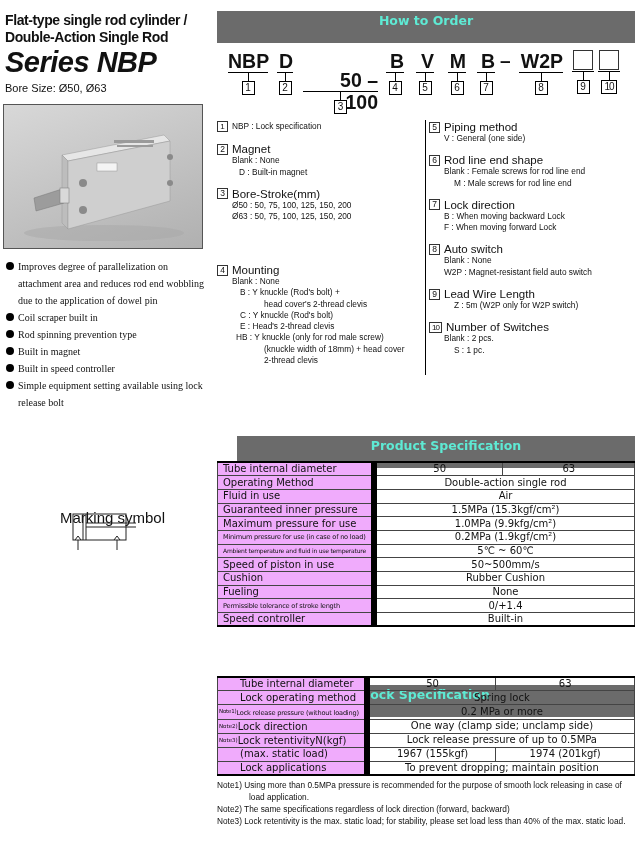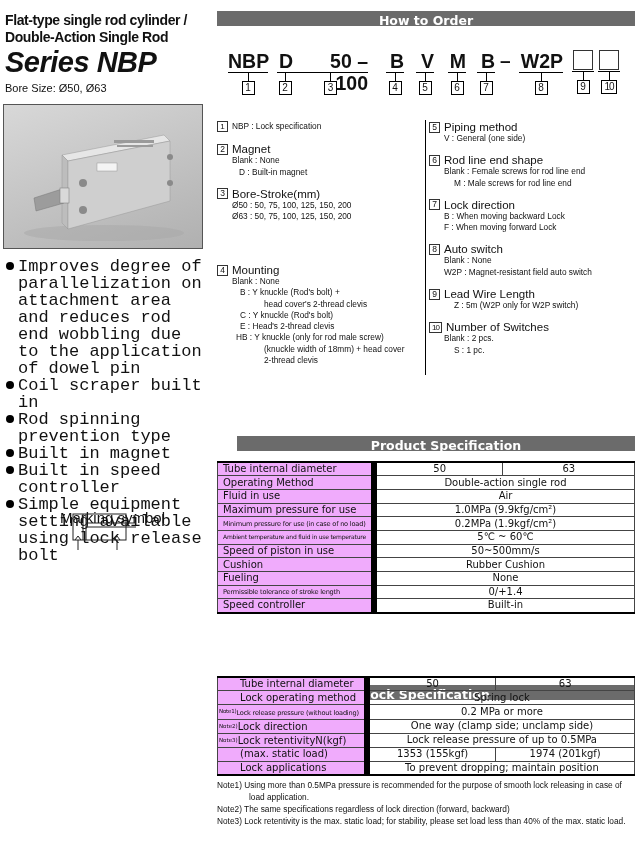--- a/index.html
+++ b/index.html
@@ -2,28 +2,28 @@
 <html><head>
 <meta charset="utf-8">
 <style>
   * { box-sizing: border-box; margin: 0; padding: 0; }
   html, body { width: 635px; height: 851px; background: #fff; overflow: hidden; }
   body { font-family: "DejaVu Sans", sans-serif; color: #111; position: relative; }
   .subtitle { position: absolute; left: 5px; top: 12px; font-family: "Liberation Sans", sans-serif; font-weight: bold; font-size: 14px; line-height: 17px; letter-spacing: -0.4px; width: 205px; }
   .series { position: absolute; left: 5px; top: 46px; font-family: "Liberation Sans", sans-serif; font-weight: bold; font-style: italic; font-size: 29px; letter-spacing: -0.5px; }
   .bore { position: absolute; left: 5px; top: 82px; font-size: 11px; font-family: "Liberation Sans", sans-serif; }
   .photo { position: absolute; left: 3px; top: 104px; width: 200px; height: 145px; border: 1px solid #555; background: linear-gradient(160deg, #d8d8d8 0%, #c2c2c2 55%, #b0b0b0 100%); overflow: hidden; }
-  .features { position: absolute; left: 5px; top: 258px; width: 205px; list-style: none; font-size: 17px; line-height: 17px; font-family: Liberation Mono, monospace; }
+  .features { position: absolute; left: 5px; top: 258px; width: 205px; list-style: none; font-size: 10px; line-height: 17px; font-family: Liberation Serif, serif; }
   .features li { position: relative; padding-left: 13px; }
   .features li::before { content: ""; position: absolute; left: 1px; top: 4px; width: 8px; height: 8px; border-radius: 50%; background: #000; }
   .marking-label { position: absolute; left: 60px; top: 509px; font-size: 15px; font-family: "Liberation Sans", sans-serif; }
   .marking { position: absolute; left: 70px; top: 508px; }
 
   
-  .sec-header { position: absolute; left: 217px; width: 418px; height: 15px; background: #6b6b6b; color: #ffffff; font-weight: bold; font-size: 12.5px; text-align: center; line-height: 20px; font-family: "DejaVu Sans", sans-serif; }
+  .sec-header { position: absolute; left: 217px; width: 418px; height: 32px; background: #6b6b6b; color: #5eead4; font-weight: bold; font-size: 12.5px; text-align: center; line-height: 20px; font-family: "DejaVu Sans", sans-serif; }
 
   
   .code { position: absolute; top: 50px; left: 0; height: 52px; width: 635px; }
   .code-seg { position: absolute; top: 0; font-family: "Liberation Sans", sans-serif; font-weight: bold; font-size: 19.5px; text-align: center; }
   .code-seg .txt { display: block; height: 22px; line-height: 22px; text-align: right; }
   .code-seg .ul { display: block; height: 1px; background: #000; margin-top: 0px; }
   .code-seg .stem { display: block; width: 1px; height: 8px; background: #000; margin: 0 auto; }
   .code-seg .num { display: block; width: 13px; height: 14px; border: 1px solid #000; font-size: 10px; font-weight: normal; line-height: 12px; margin: 0 auto; }
   .code-dash { position: absolute; top: 0; font-family: "Liberation Sans", sans-serif; font-weight: bold; font-size: 19px; line-height: 22px; }
   .code-box { display: block; width: 20px; height: 20px; border: 1px solid #333; margin: 0 auto 1px auto; }
@@ -110,21 +110,21 @@
       <span class="ul"></span>
       <span class="stem"></span>
     <span class="num">1</span>
   </div>
   <div class="code-seg" style="left:277px; width:16px;">
     <span class="txt">D</span>
       <span class="ul"></span>
       <span class="stem"></span>
     <span class="num">2</span>
   </div>
-  <div class="code-seg" style="left:293px; width:75px;">
+  <div class="code-seg" style="left:303px; width:75px;margin-top:19px;">
     <span class="txt">50 – 100</span>
       <span class="ul"></span>
       <span class="stem"></span>
     <span class="num">3</span>
   </div>
   <div class="code-seg" style="left:386px; width:18px;">
     <span class="txt">B</span>
       <span class="ul"></span>
       <span class="stem"></span>
     <span class="num">4</span>
@@ -269,20 +269,24 @@
   </tr>
   <tr>
     <td class="lbl">Operating Method</td>
     <td class="val" colspan="2">Double-action single rod</td>
   </tr>
   <tr>
     <td class="lbl">Fluid in use</td>
     <td class="val" colspan="2">Air</td>
   </tr>
   <tr>
+    <td class="lbl">Guaranteed inner pressure</td>
+    <td class="val" colspan="2">1.5MPa (15.3kgf/cm²)</td>
+  </tr>
+  <tr>
     <td class="lbl">Maximum pressure for use</td>
     <td class="val" colspan="2">1.0MPa (9.9kfg/cm²)</td>
   </tr>
   <tr>
     <td class="lbl small">Minimum pressure for use (in case of no load)</td>
     <td class="val" colspan="2">0.2MPa (1.9kgf/cm²)</td>
   </tr>
   <tr>
     <td class="lbl small" style="font-size:6px;">Ambient temperature and fluid in use temperature</td>
     <td class="val" colspan="2">5℃ ~ 60℃</td>
@@ -329,21 +333,21 @@
   <tr>
     <td class="lbl noted"><span class="note-tag">Note2)</span><span>Lock direction</span></td>
     <td class="val" colspan="2">One way (clamp side; unclamp side)</td>
   </tr>
   <tr>
     <td class="lbl noted"><span class="note-tag">Note3)</span><span>Lock retentivityN(kgf)</span></td>
     <td class="val" colspan="2">Lock release pressure of up to 0.5MPa</td>
   </tr>
   <tr>
     <td class="lbl">(max. static load)</td>
-    <td class="val">1353 (155kgf)</td>
+    <td class="val">1967 (155kgf)</td>
     <td class="val">1974 (201kgf)</td>
   </tr>
   <tr>
     <td class="lbl">Lock applications</td>
     <td class="val" colspan="2">To prevent dropping; maintain position</td>
   </tr>
 </tbody>
   </table>
 
 <div class="notes">

